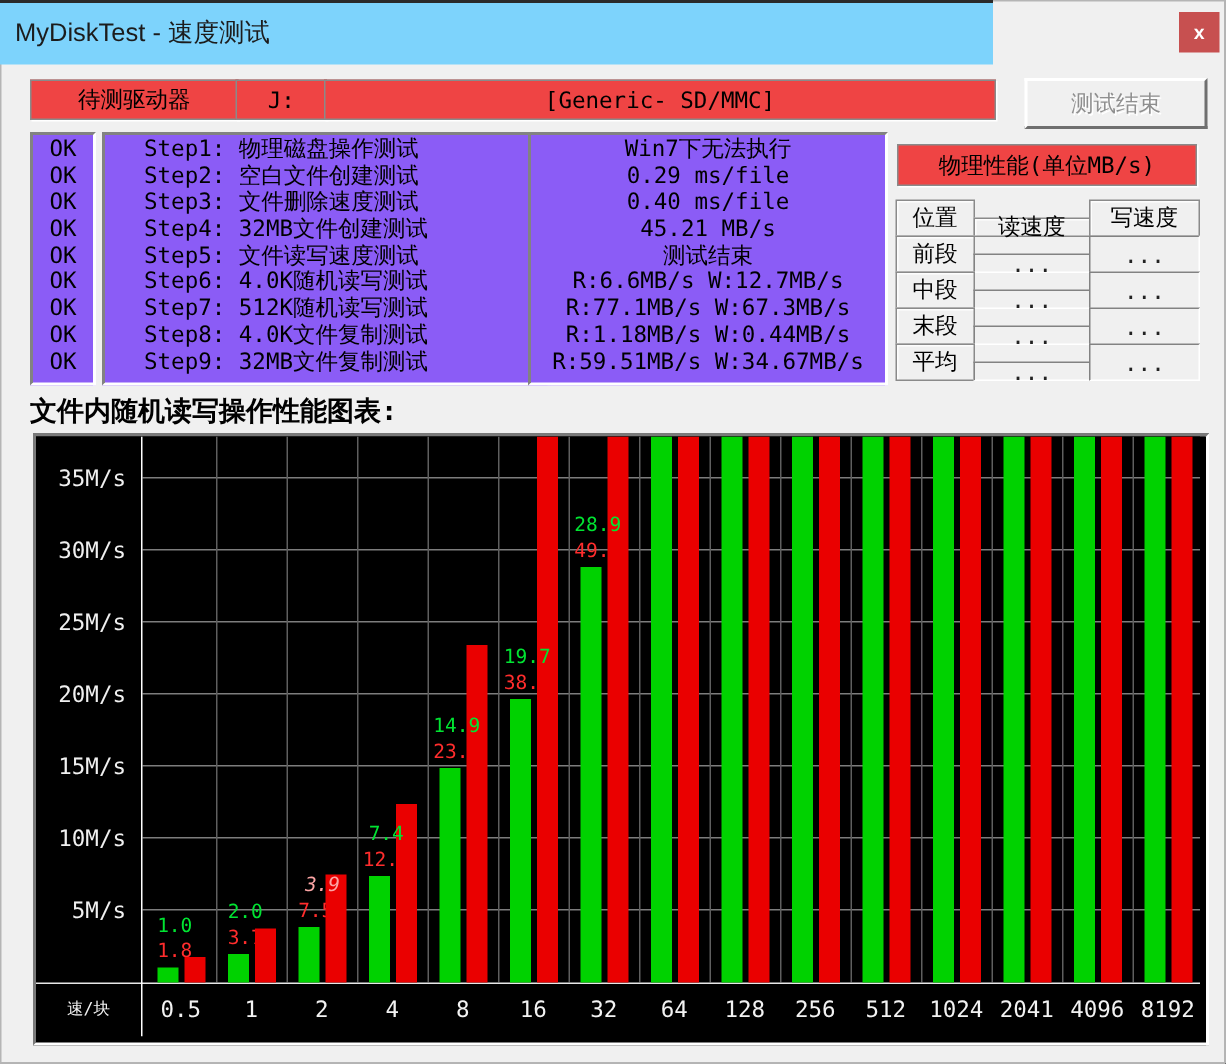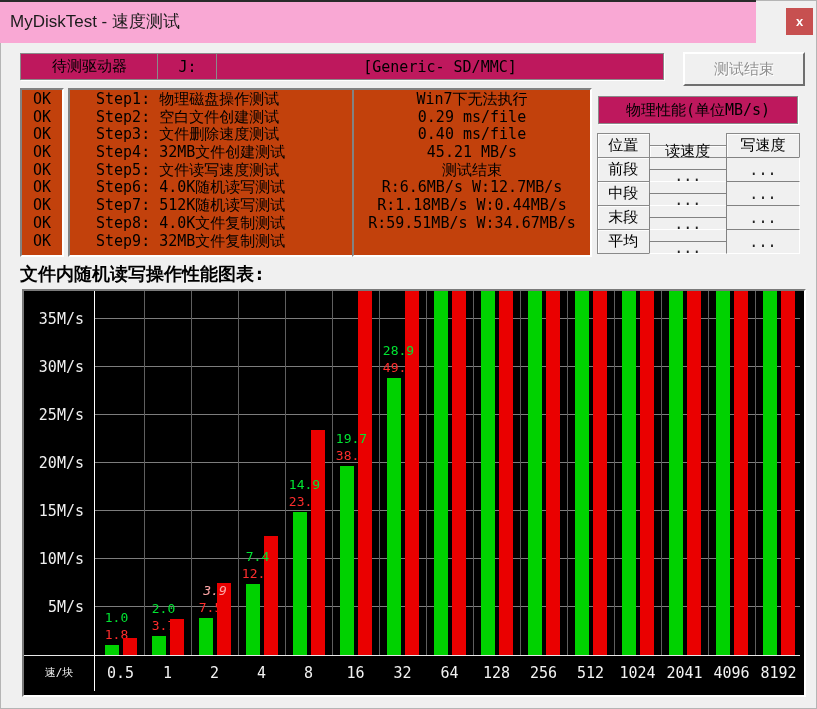--- a/index.html
+++ b/index.html
@@ -1,26 +1,26 @@
 <!DOCTYPE html>
 <html><head>
 <meta charset="utf-8">
 <style>
   html,body{margin:0;padding:0;background:#d8d8d8;}
   .window{position:relative;width:817px;height:709px;background:#f0f0f0;overflow:hidden;
     font-family:"DejaVu Sans Mono","DejaVu Sans",sans-serif;font-size:15px;color:#000;
     box-shadow:inset 0 0 0 1px #b5b5b5;}
-  .titlebar{position:absolute;left:0;top:0;width:756px;height:41px;background:#f9a8d4;border-top:2px solid #2a2a2a;text-align:center;}
+  .titlebar{position:absolute;left:0;top:0;width:662px;height:41px;background:#7dd3fc;border-top:2px solid #2a2a2a;text-align:center;}
   .title{position:absolute;left:10px;top:0;line-height:39px;font-size:17px;color:#1c1c1c;
     font-family:"Liberation Sans",sans-serif;}
   .closebtn{position:absolute;left:786px;top:6px;width:27px;height:27px;background:#c75050;
     color:#fff;font:bold 13px "Liberation Sans",sans-serif;display:flex;align-items:center;justify-content:center;cursor:default;}
-  .etched{position:absolute;border:1px solid #8a8a8a;box-shadow:1px 1px 0 #ffffff;background:#be185d;
+  .etched{position:absolute;border:1px solid #8a8a8a;box-shadow:1px 1px 0 #ffffff;background:#ef4444;
     display:flex;align-items:center;justify-content:center;}
-  .sunken{position:absolute;border:2px solid;border-color:#828282 #ffffff #ffffff #828282;background:#c2410c;}
+  .sunken{position:absolute;border:2px solid;border-color:#828282 #ffffff #ffffff #828282;background:#8b5cf6;}
   .btn{position:absolute;border:2px solid;border-color:#ffffff #6f6f6f #6f6f6f #ffffff;background:#f0f0f0;
     display:flex;align-items:center;justify-content:center;color:#8f8f8f;text-shadow:1px 1px 0 #fff;}
   .listrow{height:17.7px;line-height:17.7px;white-space:nowrap;overflow:hidden;}
   .ok-panel .listrow{text-align:center;}
   .res-panel .listrow{text-align:center;}
   .steps-panel .listrow{padding-left:4px;}
   .caption{position:absolute;left:20px;top:262px;font-size:18px;font-weight:bold;color:#000;}
   
   .ptable{position:absolute;left:598px;top:134px;width:202px;}
   .prow{display:flex;height:24px;justify-content:flex-end;}
@@ -96,20 +96,21 @@
       <div class="listrow">Step8: 4.0K文件复制测试</div>
       <div class="listrow">Step9: 32MB文件复制测试</div>
     </div>
   <div class="sunken res-panel" style="left:352px;top:88px;width:236px;height:164px;padding-top:1px;" id="results-list">
       <div class="listrow">Win7下无法执行</div>
       <div class="listrow">0.29 ms/file</div>
       <div class="listrow">0.40 ms/file</div>
       <div class="listrow">45.21 MB/s</div>
       <div class="listrow">测试结束</div>
       <div class="listrow">R:6.6MB/s W:12.7MB/s</div>
+      <div class="listrow">R:77.1MB/s W:67.3MB/s</div>
       <div class="listrow">R:1.18MB/s W:0.44MB/s</div>
       <div class="listrow">R:59.51MB/s W:34.67MB/s</div>
     </div>
 
   <div class="etched" style="left:598px;top:96px;width:198px;height:26px;">
     <span>物理性能(单位MB/s)</span>
   </div>
   <div class="ptable" id="phys-table">
       <div class="prow">
         <div class="pcell c0">位置</div>

